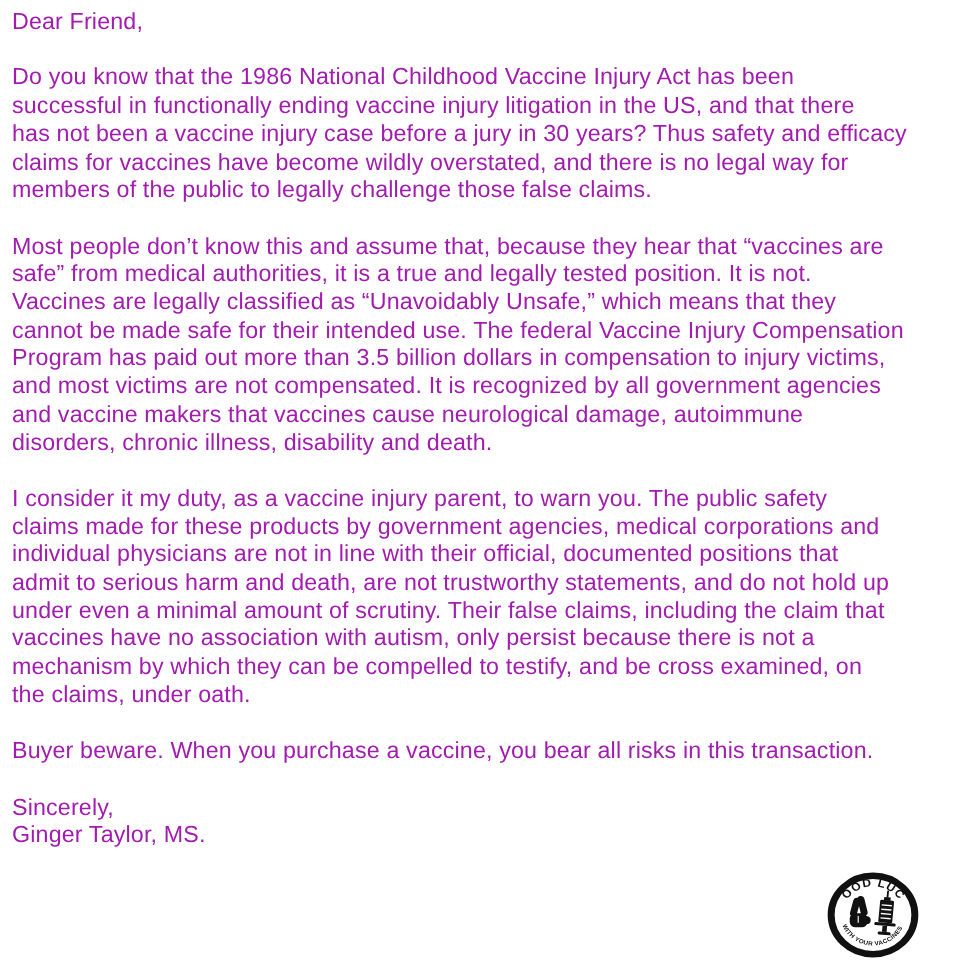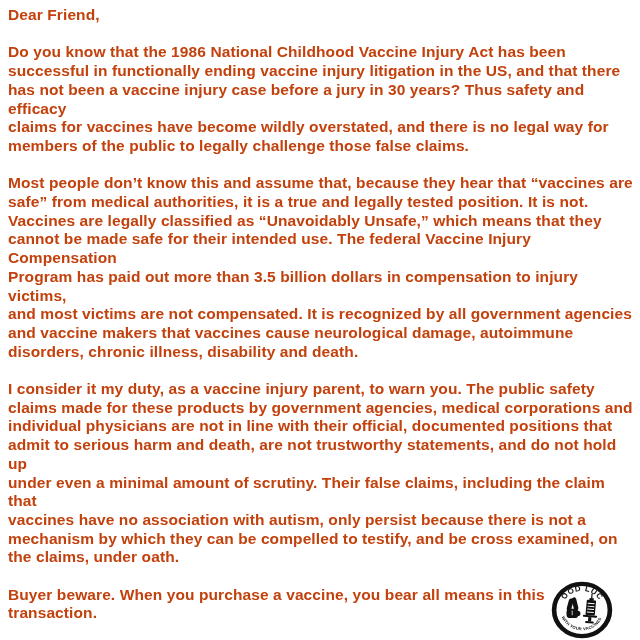--- a/index.html
+++ b/index.html
@@ -18,22 +18,22 @@
   .letter {
     position: absolute;
     left: 8px;
     top: 6px;
     width: 630px;
   }
   .letter p {
     margin: 0 0 18.7px 0;
     font-size: 15.5px;
     line-height: 18.7px;
-    font-weight: 700;
-    color: #c2410c;
+    font-weight: 400;
+    color: #a21caf;
     white-space: pre-line;
     letter-spacing: 0.1px;
   }
   .stamp {
     position: absolute;
     left: 551px;
     top: 581px;
     width: 62px;
     height: 58px;
   }
@@ -76,21 +76,21 @@
 and vaccine makers that vaccines cause neurological damage, autoimmune
 disorders, chronic illness, disability and death.</p>
   <p>I consider it my duty, as a vaccine injury parent, to warn you. The public safety
 claims made for these products by government agencies, medical corporations and
 individual physicians are not in line with their official, documented positions that
 admit to serious harm and death, are not trustworthy statements, and do not hold up
 under even a minimal amount of scrutiny. Their false claims, including the claim that
 vaccines have no association with autism, only persist because there is not a
 mechanism by which they can be compelled to testify, and be cross examined, on
 the claims, under oath.</p>
-  <p>Buyer beware. When you purchase a vaccine, you bear all means in this transaction.</p>
+  <p>Buyer beware. When you purchase a vaccine, you bear all risks in this transaction.</p>
   <p>Sincerely,
 Ginger Taylor, MS.</p>
 </div>
 
 <div class="stamp">
   <svg viewBox="0 0 100 100" preserveAspectRatio="none" xmlns="http://www.w3.org/2000/svg">
     <circle cx="50" cy="50" r="45" fill="#ffffff" stroke="#111111" stroke-width="7.5"></circle>
 
     <path id="arcTop" d="M 20.1 36.1 A 33 33 0 0 1 79.9 36.1" fill="none"></path>
     <path id="arcBottom" d="M 18.3 64.8 A 35 35 0 0 0 81.7 64.8" fill="none"></path>

